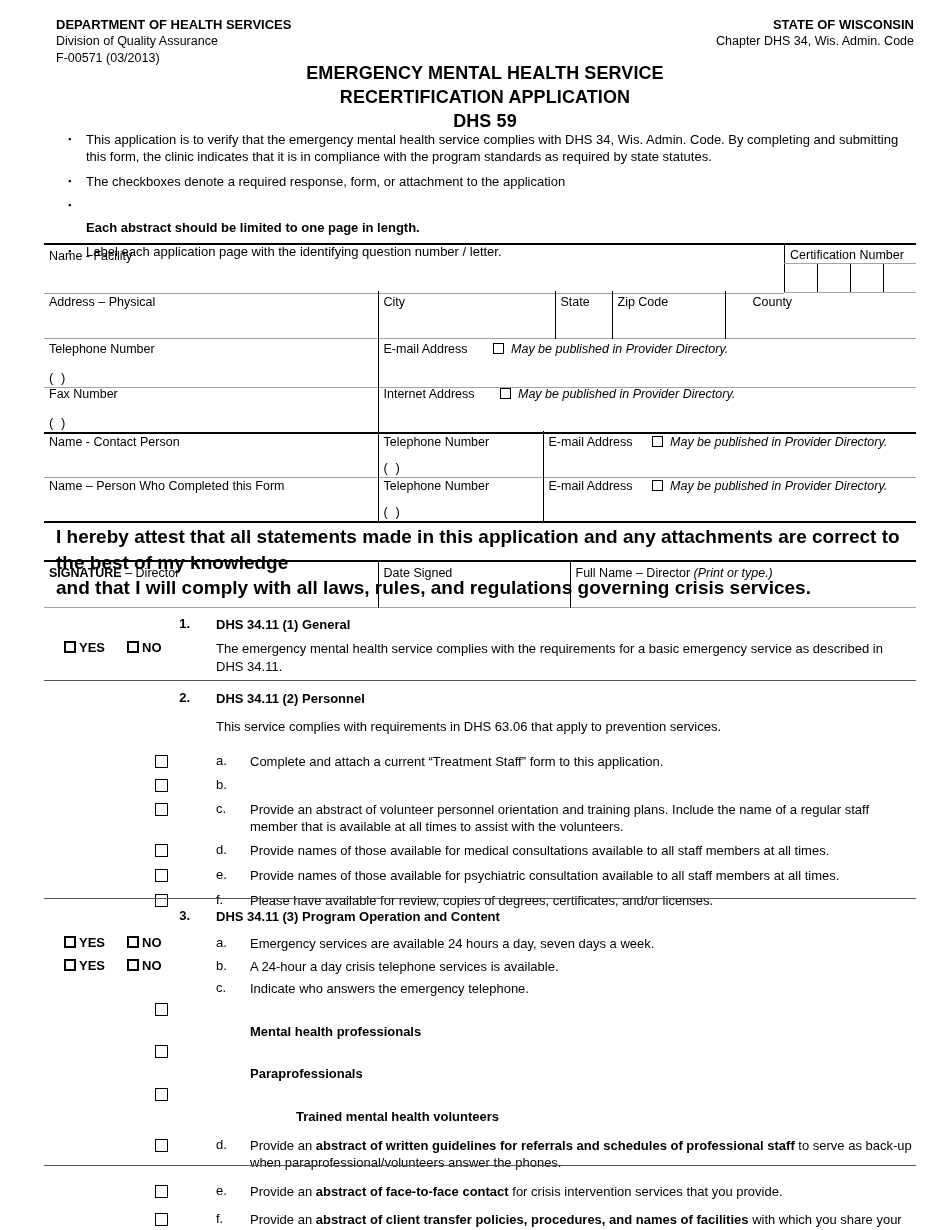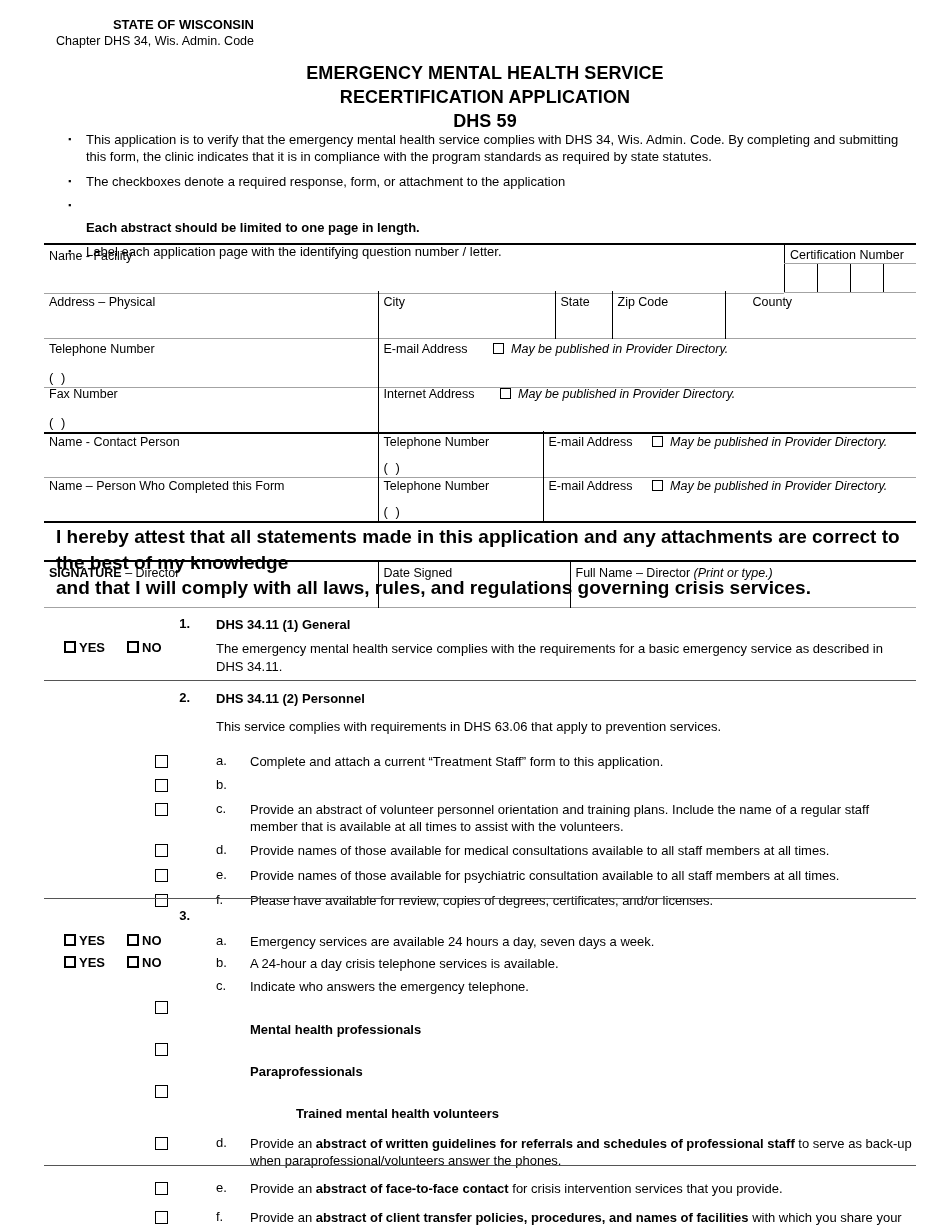--- a/index.html
+++ b/index.html
@@ -67,20 +67,25 @@
   .qtxt { flex: 1; font-size: 13px; line-height: 1.33; padding-right: 4px; }
   .qtitle { font-weight: bold; font-size: 13px; }
 </style>
 </head>
 <body>
 
 <div class="page">
 
   <div class="hdr">
     <div class="hdr-row">
+      <div class="hdr-left">
+        <div class="hdr-line strong">DEPARTMENT OF HEALTH SERVICES</div>
+        <div class="hdr-line">Division of Quality Assurance</div>
+        <div class="hdr-line">F-00571 (03/2013)</div>
+      </div>
       <div class="hdr-right">
         <div class="hdr-line strong">STATE OF WISCONSIN</div>
         <div class="hdr-line">Chapter DHS 34, Wis. Admin. Code</div>
       </div>
     </div>
   </div>
 
   <div class="title">
     <div>EMERGENCY MENTAL HEALTH SERVICE</div>
     <div>RECERTIFICATION APPLICATION</div>
@@ -292,20 +297,21 @@
       <div class="cbcol"><span class="cbx"></span></div>
       <div class="letter">f.</div>
       <div class="qtxt">Please have available for review, copies of degrees, certificates, and/or licenses.</div>
     </div>
   </div>
   <div class="rule" style="top:898px;"></div>
 
   <div class="qsec" style="top:908px;">
     <div class="qrow">
       <div class="numcol">3.</div>
+      <div class="qtxt qtitle">DHS 34.11 (3)  Program Operation and Content</div>
     </div>
 
     <div class="qrow" style="margin-top:10px;">
       <div class="yn">
         <span class="cbx"></span><span>YES</span><span class="gap"></span><span class="cbx"></span><span>NO</span>
       </div>
       <div class="letter">a.</div>
       <div class="qtxt">Emergency services are available 24 hours a day, seven days a week.</div>
     </div>
 

